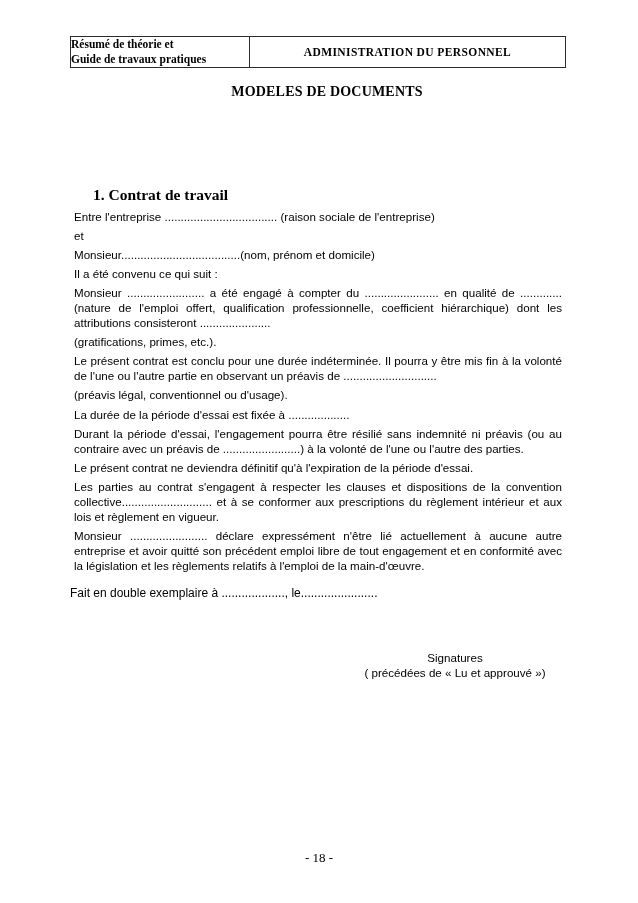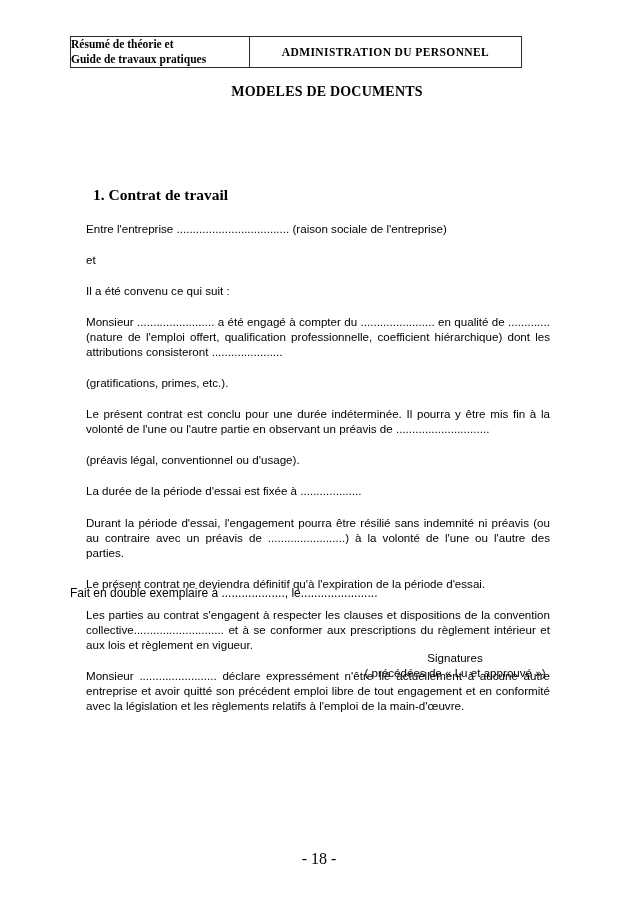--- a/index.html
+++ b/index.html
@@ -24,21 +24,21 @@
     width: 638px;
     height: 903px;
     background: #ffffff;
   }
 
   
   .header-table {
     position: absolute;
     left: 70px;
     top: 36px;
-    width: 452px;
+    width: 496px;
     border-collapse: collapse;
     table-layout: fixed;
   }
   .header-table td {
     border: 1px solid #2b2b2b;
     padding: 0;
     vertical-align: middle;
     font-family: "Liberation Serif", serif;
     font-weight: bold;
     font-size: 11.5px;
@@ -88,21 +88,21 @@
   .body-block {
     position: absolute;
     left: 70px;
     top: 205px;
     width: 496px;
     font-family: "Liberation Sans", sans-serif;
     font-size: 11.6px;
     line-height: 15.05px;
   }
   .body-block p {
-    margin: 16px;
+    margin: 4px;
     padding: 0;
     text-align: justify;
     text-justify: inter-word;
   }
   .body-block p.nojust { text-align: left; }
 
   
   .fait-line {
     position: absolute;
     left: 70px;
@@ -128,21 +128,21 @@
   .signature-block div { white-space: nowrap; }
 
   
   .page-number {
     position: absolute;
     left: 0;
     top: 850px;
     width: 638px;
     text-align: center;
     font-family: "Liberation Serif", serif;
-    font-size: 16px;
+    font-size: 13px;
   }
 </style>
 </head>
 <body>
 
 <div class="page">
 
   <table class="header-table">
     <tbody>
       <tr>
@@ -155,20 +155,21 @@
     </tbody>
   </table>
 
   <div class="doc-title">MODELES DE DOCUMENTS</div>
 
   <div class="section-heading">1. Contrat de travail</div>
 
   <div class="body-block">
     <p class="nojust">Entre l'entreprise ................................... (raison sociale de l'entreprise)</p>
     <p class="nojust">et</p>
+    <p class="nojust">Monsieur.....................................(nom, prénom et domicile)</p>
     <p class="nojust">Il a été convenu ce qui suit :</p>
     <p>Monsieur ........................ a été engagé à compter du ....................... en qualité de ............. (nature de l'emploi offert, qualification professionnelle, coefficient hiérarchique) dont les attributions consisteront ......................</p>
     <p class="nojust">(gratifications, primes, etc.).</p>
     <p>Le présent contrat est conclu pour une durée indéterminée. Il pourra y être mis fin à la volonté de l'une ou l'autre partie en observant un préavis de .............................</p>
     <p class="nojust">(préavis légal, conventionnel ou d'usage).</p>
     <p class="nojust">La durée de la période d'essai est fixée à ...................</p>
     <p>Durant la période d'essai, l'engagement pourra être résilié sans indemnité ni préavis (ou au contraire avec un préavis de ........................) à la volonté de l'une ou l'autre des parties.</p>
     <p class="nojust">Le présent contrat ne deviendra définitif qu'à l'expiration de la période d'essai.</p>
     <p>Les parties au contrat s'engagent à respecter les clauses et dispositions de la convention collective............................ et à se conformer aux prescriptions du règlement intérieur et aux lois et règlement en vigueur.</p>
     <p>Monsieur ........................ déclare expressément n'être lié actuellement à aucune autre entreprise et avoir quitté son précédent emploi libre de tout engagement et en conformité avec la législation et les règlements relatifs à l'emploi de la main-d'œuvre.</p>

